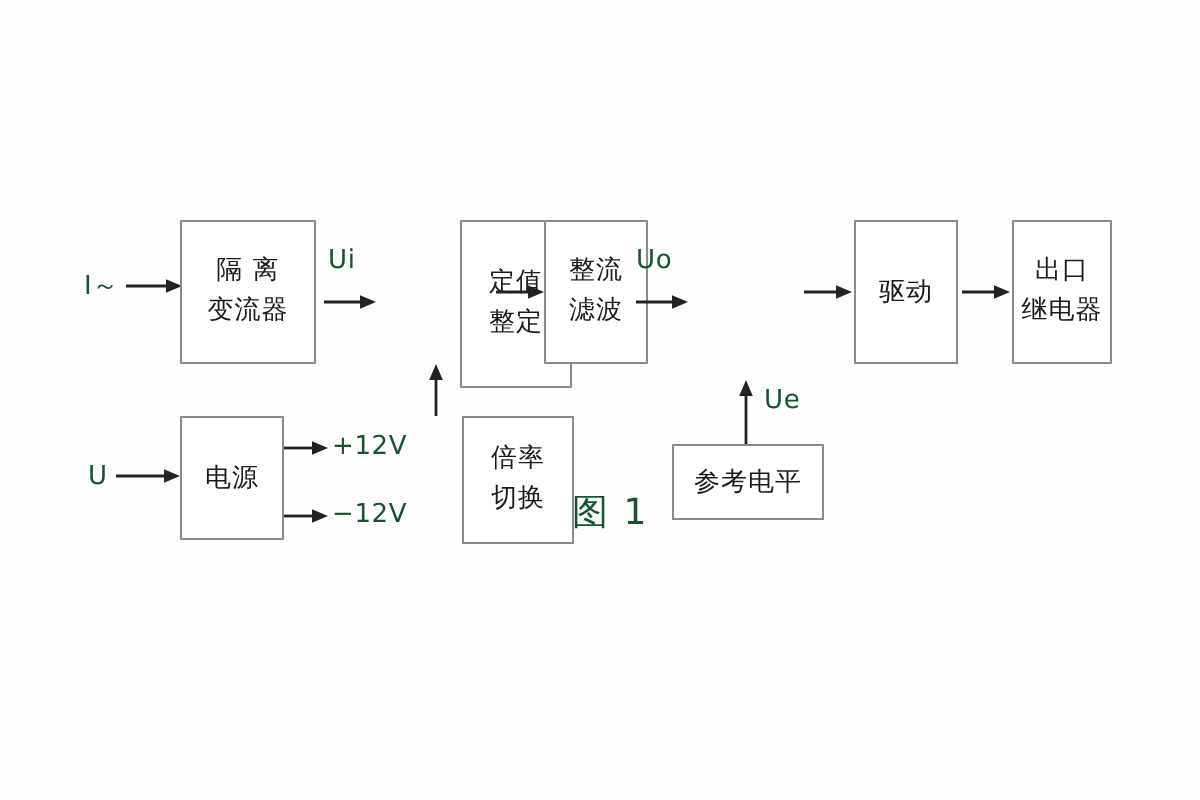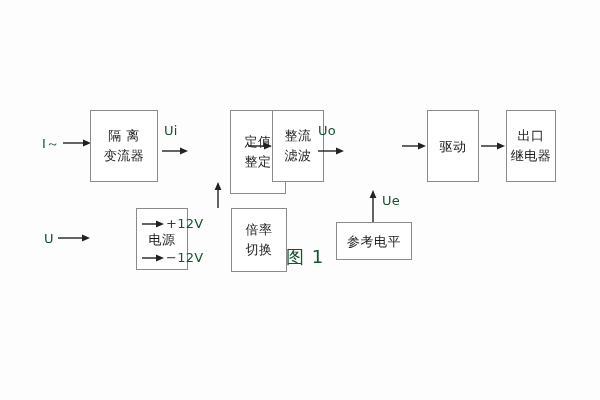--- a/index.html
+++ b/index.html
@@ -130,21 +130,21 @@
 
   <div class="lbl sig" style="left:44px; top:232px;">U</div>
 
   <div class="harrow" style="left:58px; top:233px;">
     <svg width="32" height="10" viewBox="0 0 32 10">
       <line x1="0" y1="5" x2="25" y2="5" stroke="#222" stroke-width="1.4"></line>
       <polygon points="32,5 24,1.6 24,8.4" fill="#222"></polygon>
     </svg>
   </div>
 
-  <div class="box one-line" style="left:90px; top:208px; width:52px; height:62px;margin-left:46px;">
+  <div class="box one-line" style="left:90px; top:208px; width:52px; height:62px;">
     <span class="ln">电源</span>
   </div>
 
   <div class="harrow" style="left:142px; top:219px;">
     <svg width="22" height="10" viewBox="0 0 22 10">
       <line x1="0" y1="5" x2="15" y2="5" stroke="#222" stroke-width="1.4"></line>
       <polygon points="22,5 14,1.6 14,8.4" fill="#222"></polygon>
     </svg>
   </div>
   <div class="lbl sig" style="left:166px; top:217px;">+12V</div>

